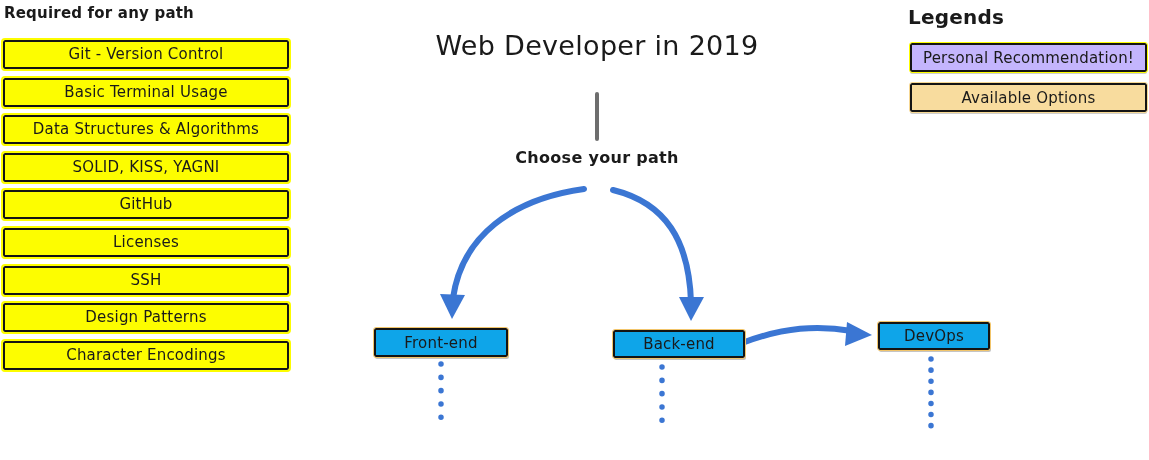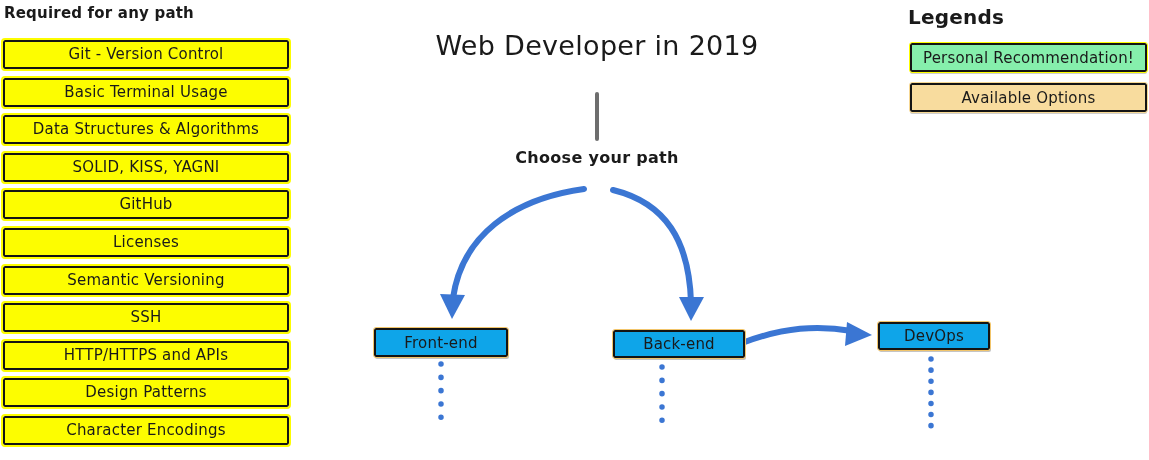--- a/index.html
+++ b/index.html
@@ -59,44 +59,42 @@
     position: absolute; left: 908px; top: 5px;
     font-size: 20px; font-weight: bold; letter-spacing: 0.2px;
   }
   .legend-box {
     position: absolute; left: 910px; width: 237px; height: 29px;
     border: 2.5px solid #141414; border-radius: 2px;
     display: flex; align-items: center; justify-content: center;
     font-size: 15px; letter-spacing: 0.2px;
     box-shadow: 0 2px 0 rgba(60,60,60,0.25);
   }
-  .legend-recommend { top: 43px; background: #86efac; outline: 1.5px solid #fdfd00; }
+  .legend-recommend { top: 43px; background: #c4b5fd; outline: 1.5px solid #fdfd00; }
   .legend-available { top: 83px; background: #f8dc9e; outline: 1.5px solid #f6d893; text-align: center; }
 
   svg.flow { position: absolute; inset: 0; pointer-events: none; }
   .arrow-stroke { fill: none; stroke: #3b76d3; stroke-width: 6; stroke-linecap: round; }
   .arrow-head { fill: #3b76d3; stroke: none; }
   .dotted { fill: none; stroke: #3b76d3; stroke-width: 5.5; stroke-linecap: round; }
 </style>
 </head>
 <body>
 
 <div class="canvas">
 
   <div class="left-heading">Required for any path</div>
   <div class="left-list">
     <div class="req-box">Git - Version Control</div>
     <div class="req-box">Basic Terminal Usage</div>
     <div class="req-box">Data Structures &amp; Algorithms</div>
     <div class="req-box">SOLID, KISS, YAGNI</div>
     <div class="req-box">GitHub</div>
     <div class="req-box">Licenses</div>
-    <div class="req-box">Semantic Versioning</div>
     <div class="req-box">SSH</div>
-    <div class="req-box">HTTP/HTTPS and APIs</div>
     <div class="req-box">Design Patterns</div>
     <div class="req-box">Character Encodings</div>
   </div>
 
   <div class="title">Web Developer in 2019</div>
   <div class="divider"></div>
   <div class="subtitle">Choose your path</div>
 
   <svg class="flow" width="1149" height="460" viewBox="0 0 1149 460">
 

